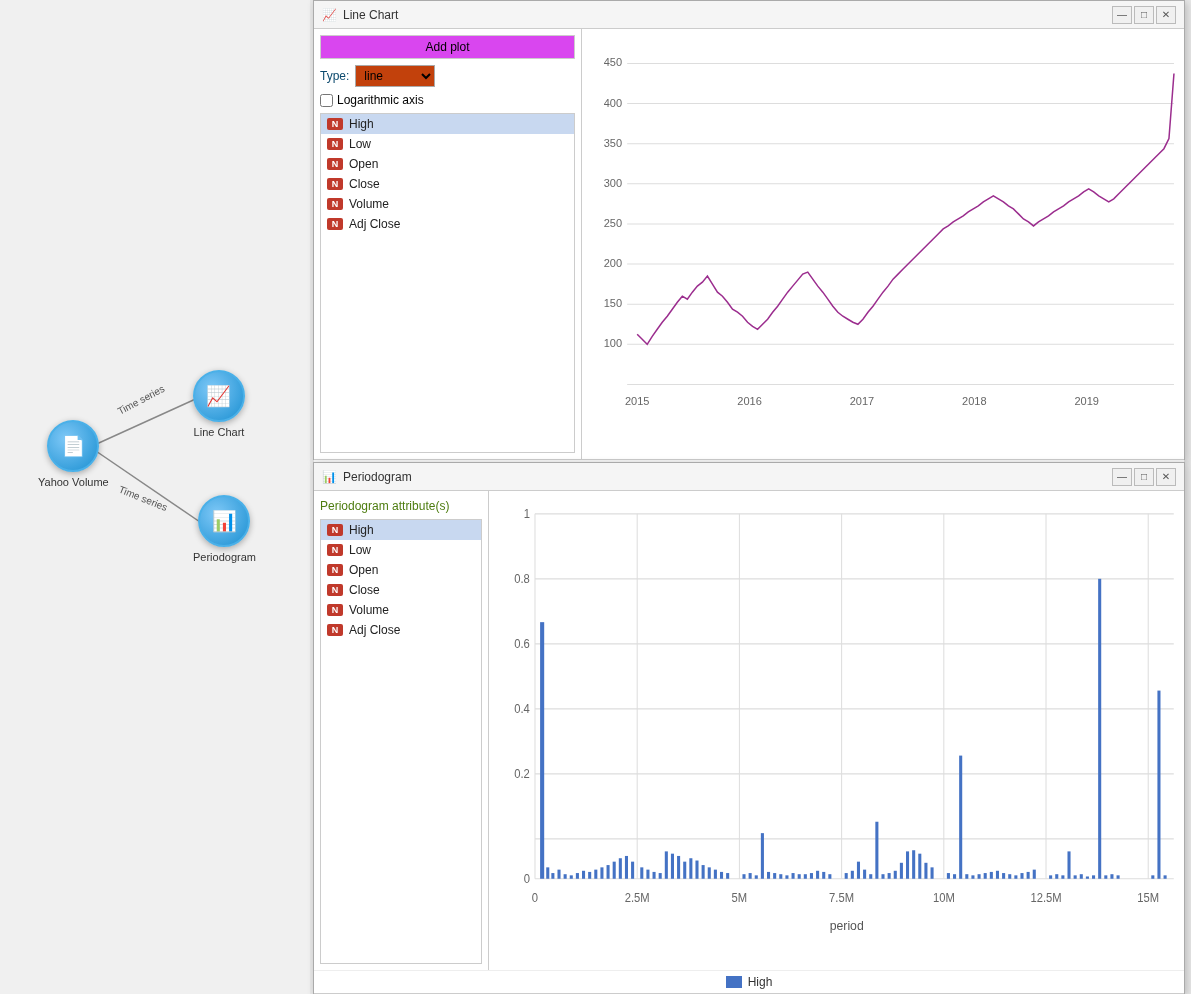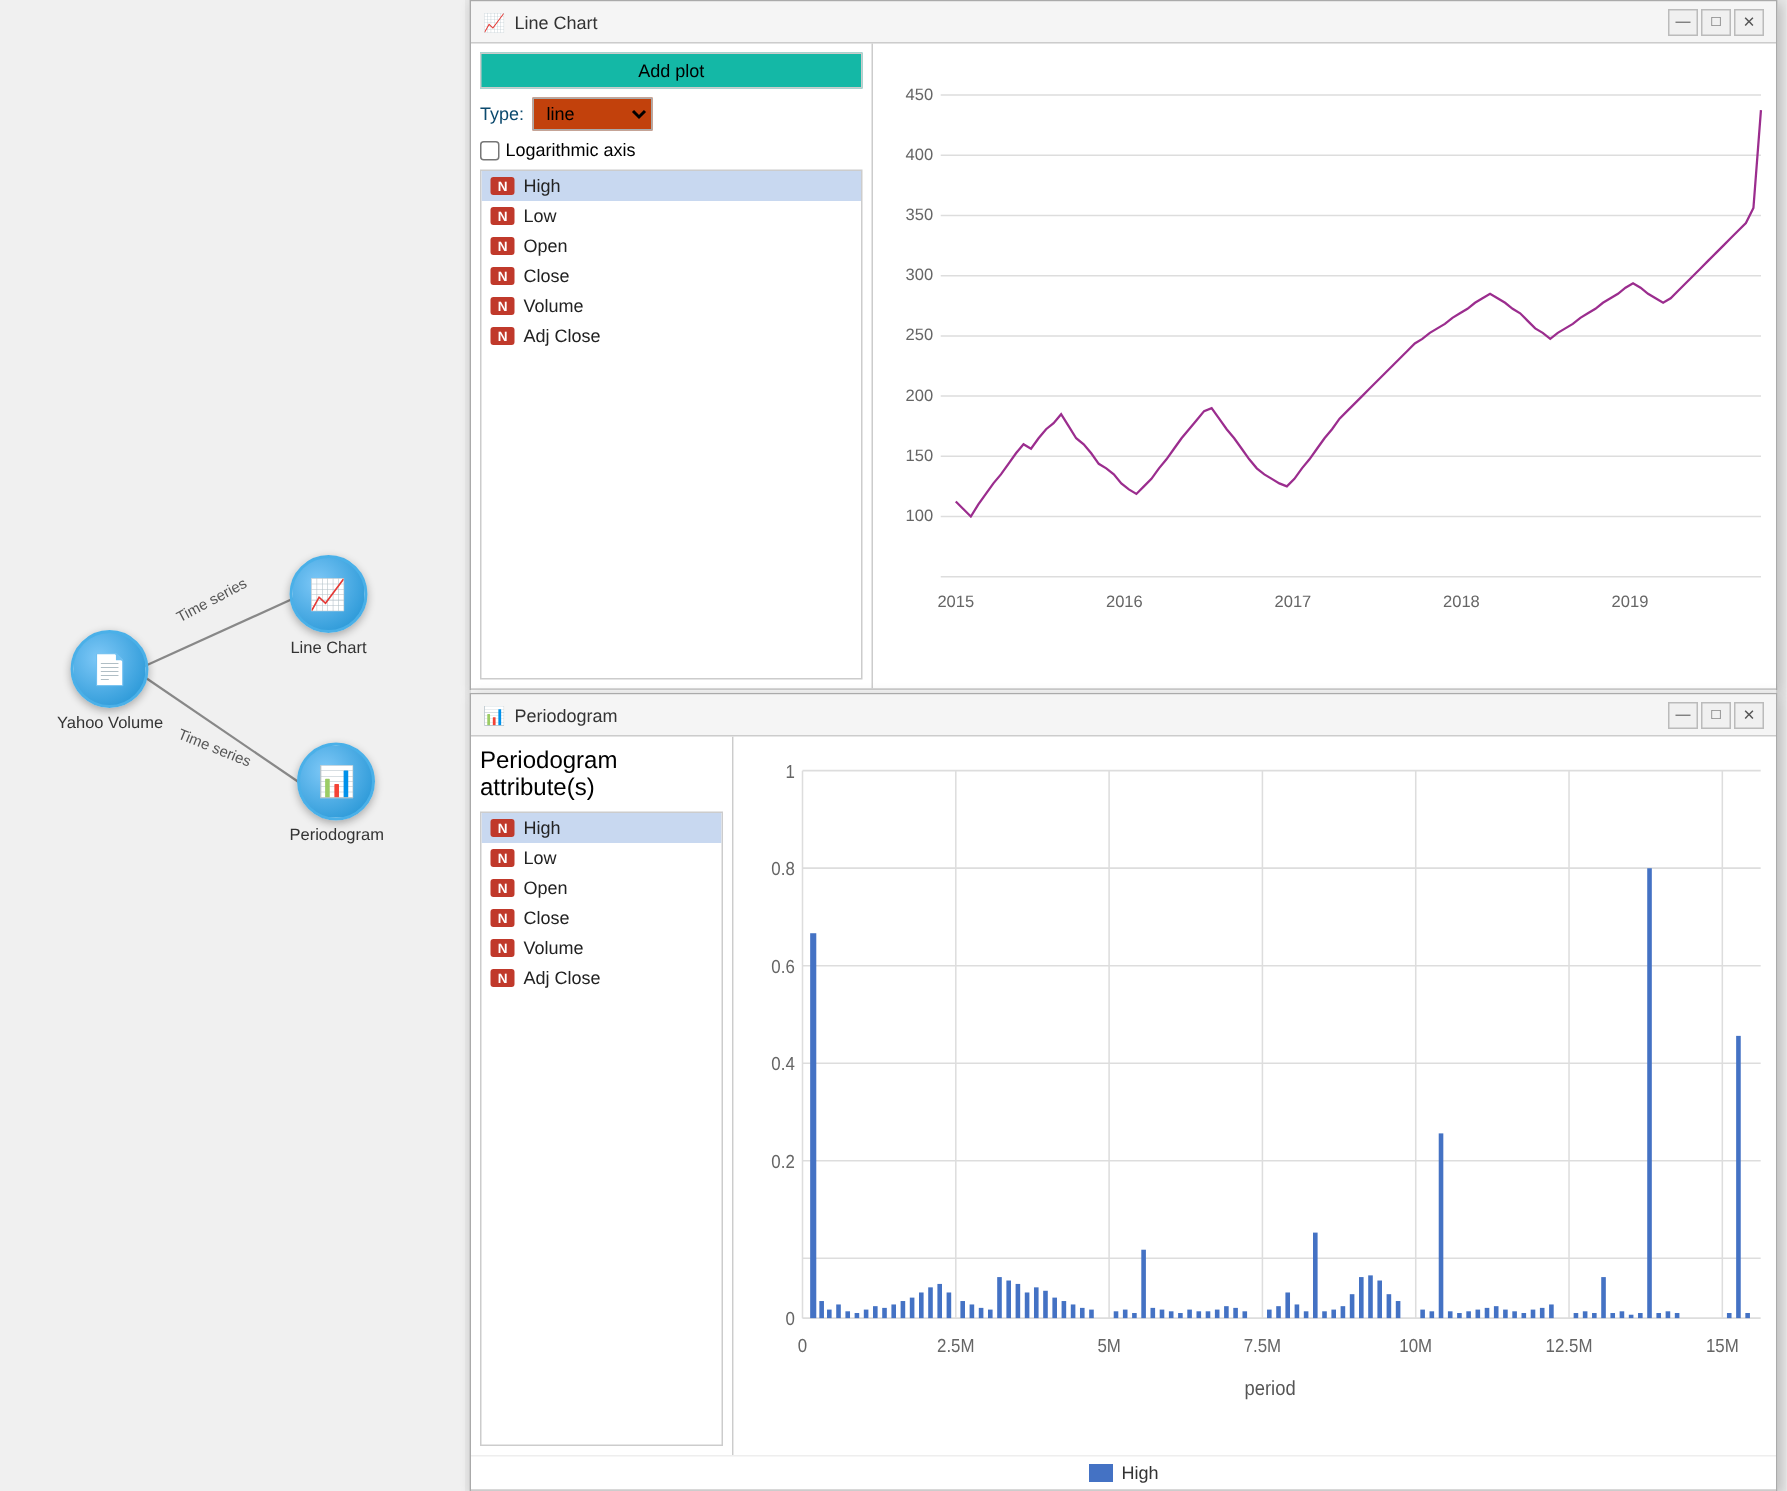--- a/index.html
+++ b/index.html
@@ -121,21 +121,21 @@
       border-right: 1px solid #ccc;
       display: flex;
       flex-direction: column;
       padding: 6px;
       gap: 6px;
     }
 
     .add-plot-btn {
       width: 100%;
       padding: 4px;
-      background: #14b8a6;
+      background: #d946ef;
       border: 1px solid #ccc;
       cursor: pointer;
       font-size: 12px;
       text-align: center;
     }
 
     .type-row {
       display: flex;
       align-items: center;
       gap: 6px;
@@ -218,22 +218,22 @@
     .perio-left-panel {
       width: 175px;
       min-width: 175px;
       border-right: 1px solid #ccc;
       display: flex;
       flex-direction: column;
       padding: 6px;
       gap: 4px;
     }
     .panel-title {
-      font-size: 16px;
-      color: #000000;
+      font-size: 12px;
+      color: #4d7c0f;
       padding: 2px 0;
       font-weight: normal;
     }
 
     .perio-chart-area {
       flex: 1;
       position: relative;
       overflow: hidden;
     }
     .legend-area {

